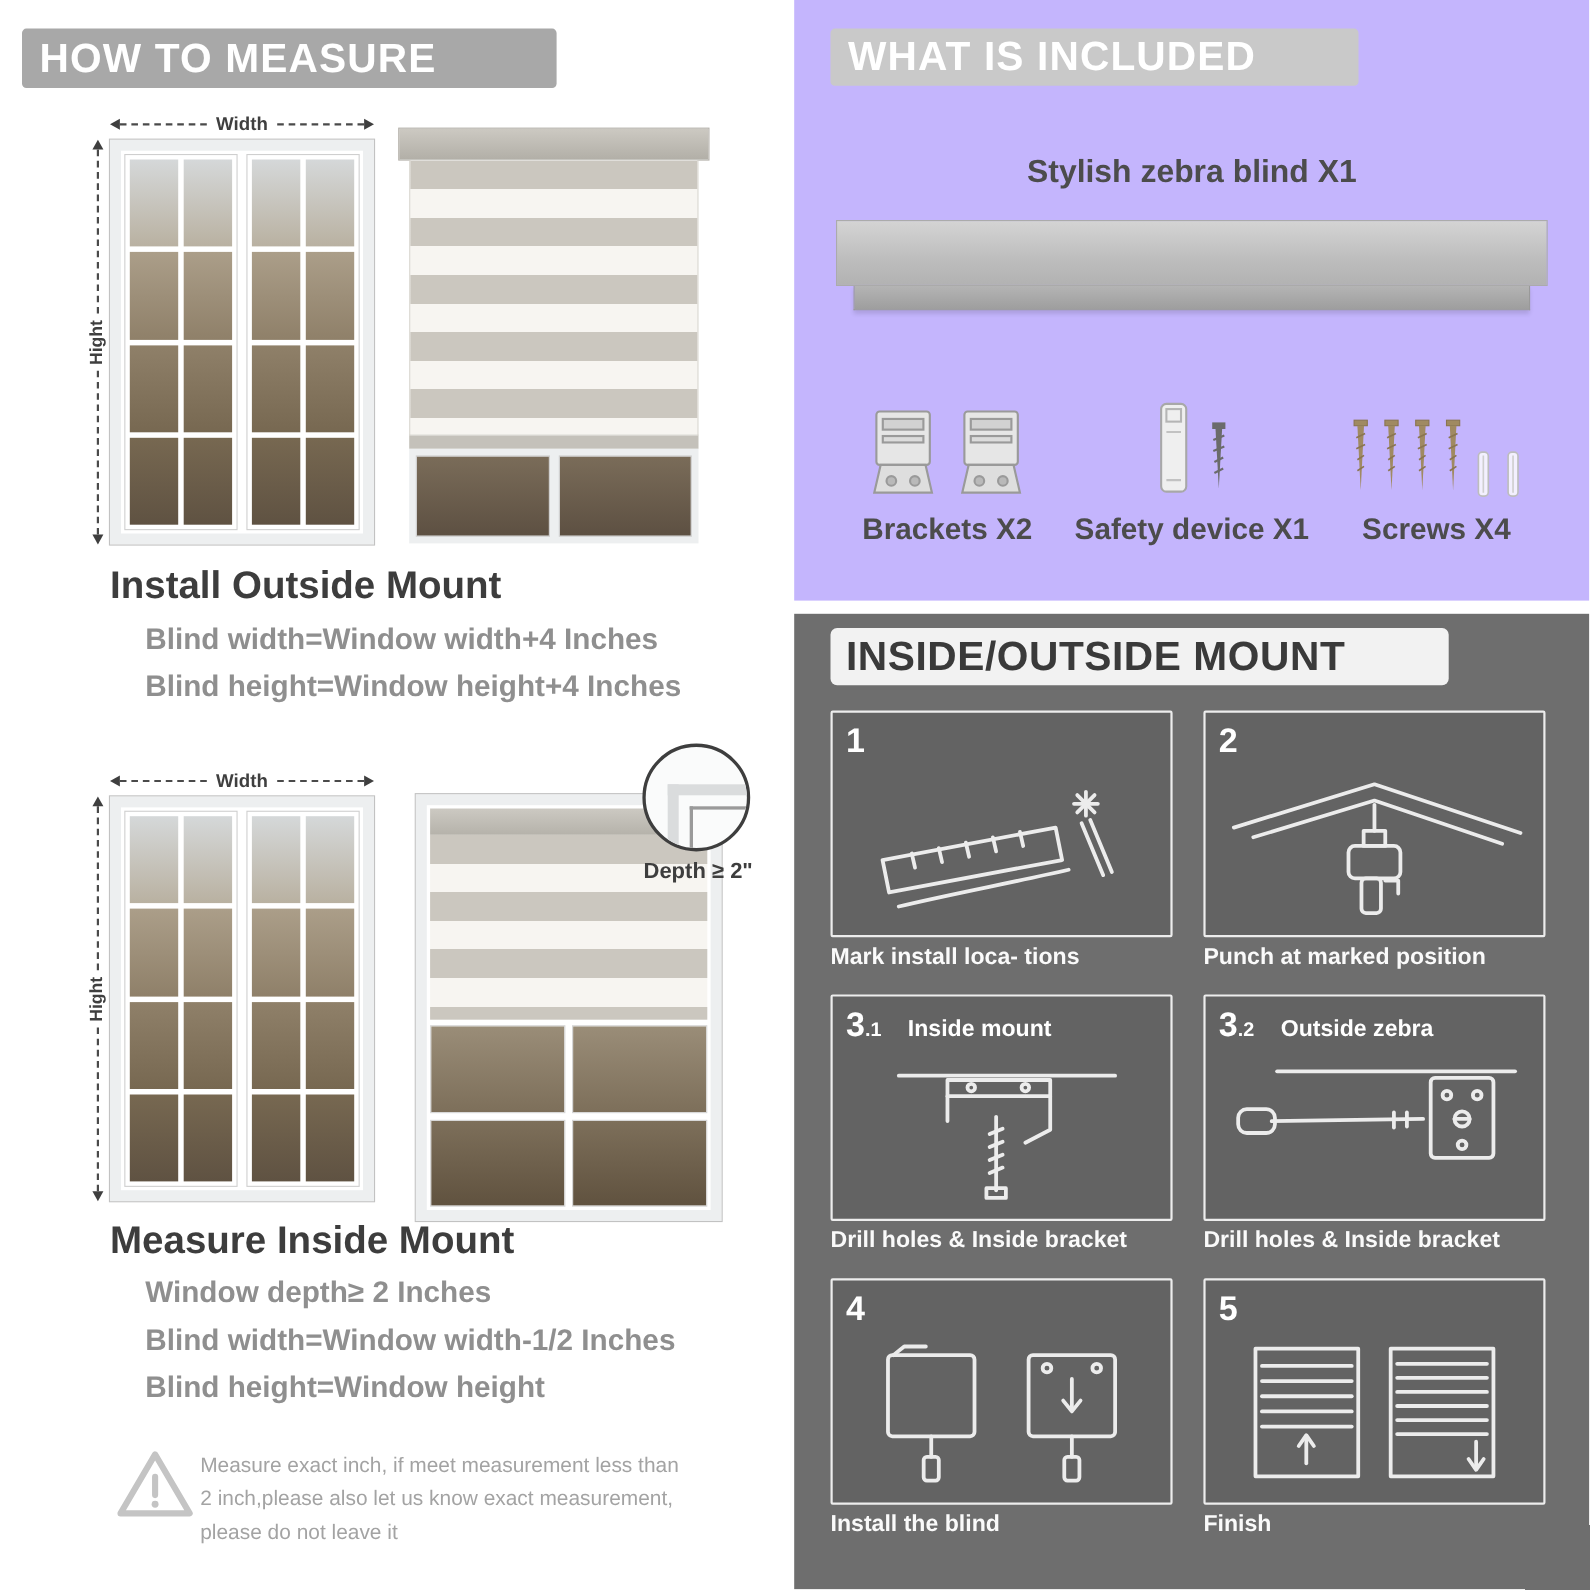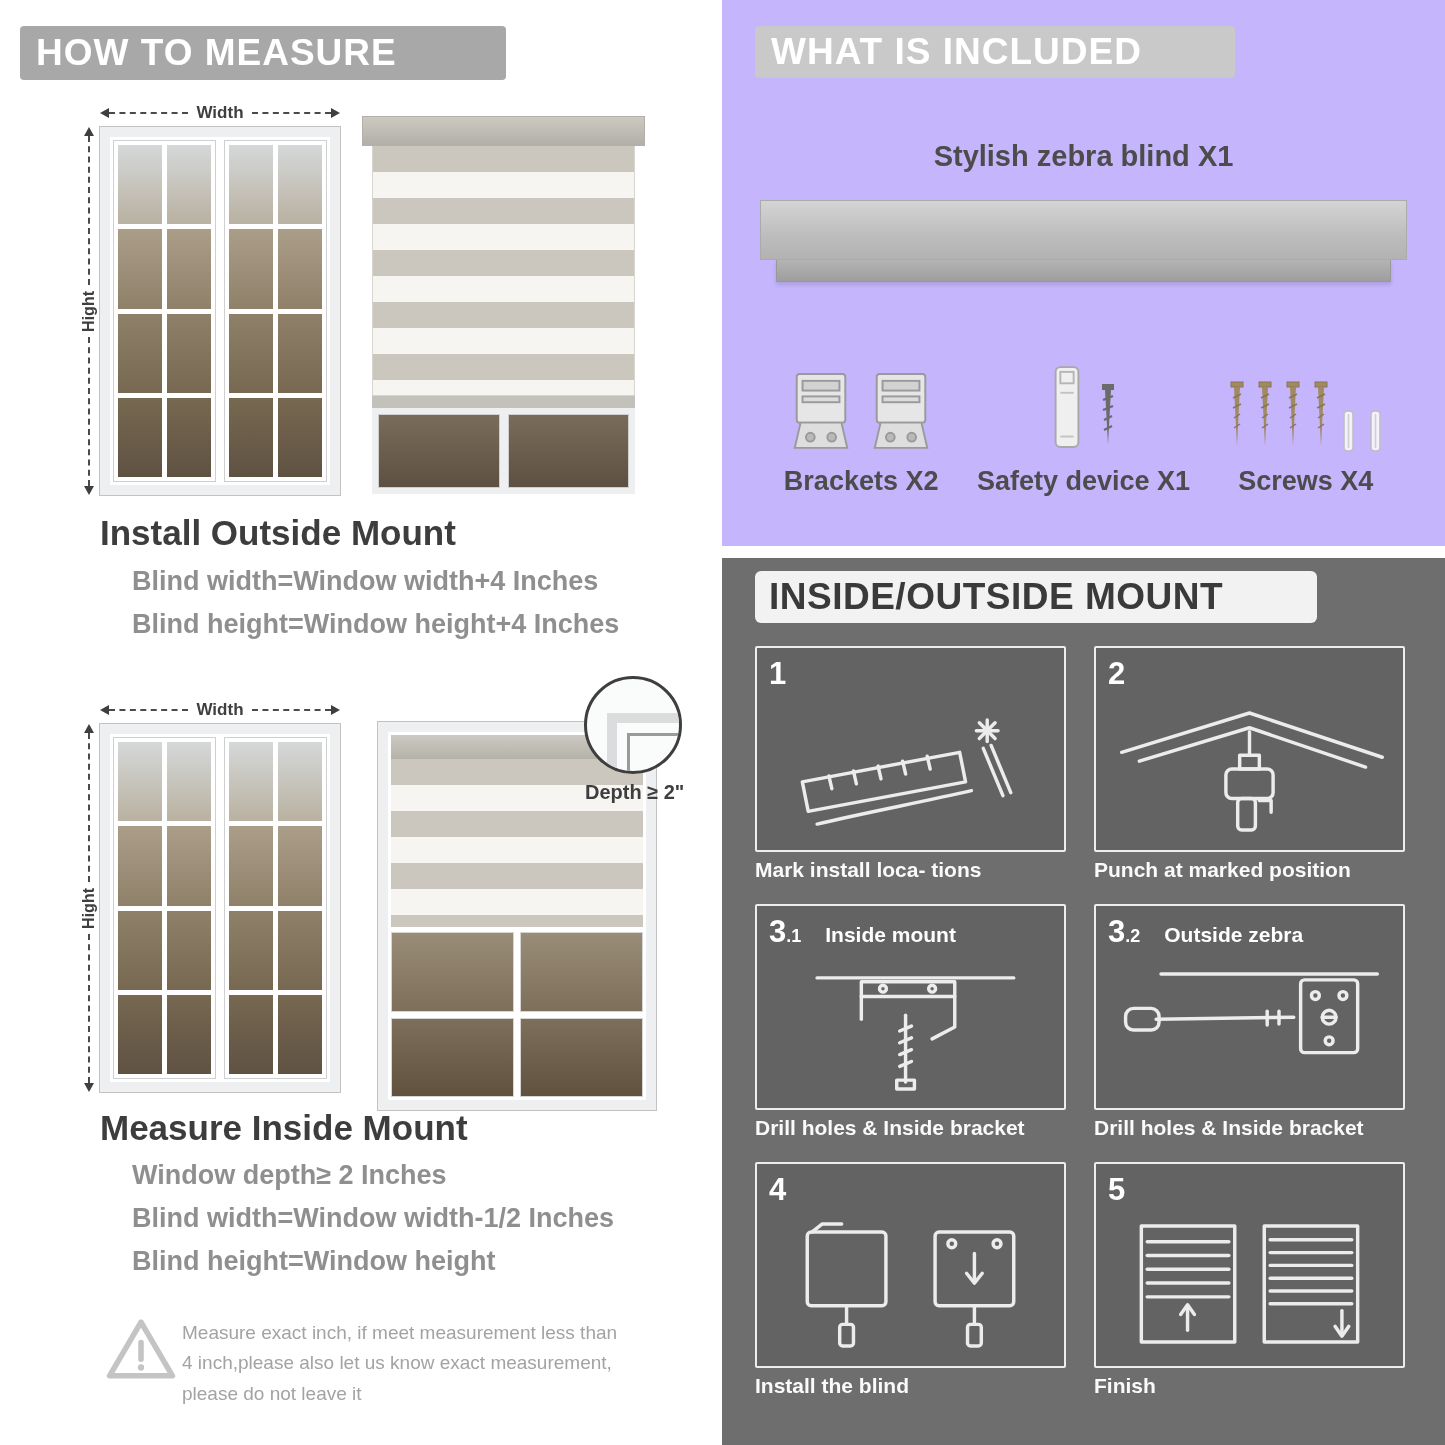--- a/index.html
+++ b/index.html
@@ -220,21 +220,21 @@
   <div class="h-measure h-in">Measure Inside Mount</div>
   <div class="t-gray" style="top:1160px;">Window depth≥ 2 Inches</div>
   <div class="t-gray" style="top:1203px;">Blind width=Window width-1/2 Inches</div>
   <div class="t-gray" style="top:1246px;">Blind height=Window height</div>
 
   <svg class="warn-icon" width="74" height="70" viewBox="0 0 80 74">
     <path d="M40 8 L74 66 H6 Z" fill="none" stroke="#c4c4c4" stroke-width="6" stroke-linejoin="round"></path>
     <line x1="40" y1="30" x2="40" y2="48" stroke="#c4c4c4" stroke-width="6" stroke-linecap="round"></line>
     <circle cx="40" cy="57" r="3.4" fill="#c4c4c4"></circle>
   </svg>
-  <div class="warn-text">Measure exact inch, if meet measurement less than 4 inch,please also let us know exact measurement, please do not leave it</div>
+  <div class="warn-text">Measure exact inch, if meet measurement less than 2 inch,please also let us know exact measurement, please do not leave it</div>
 
   <div class="inc">
     <div class="ibanner">
       <span>WHAT IS INCLUDED</span>
     </div>
     <div class="ititle">Stylish zebra blind X1</div>
 
     <div class="irail">
       <div class="rail-main"></div>
       <div class="rail-lip"></div>

